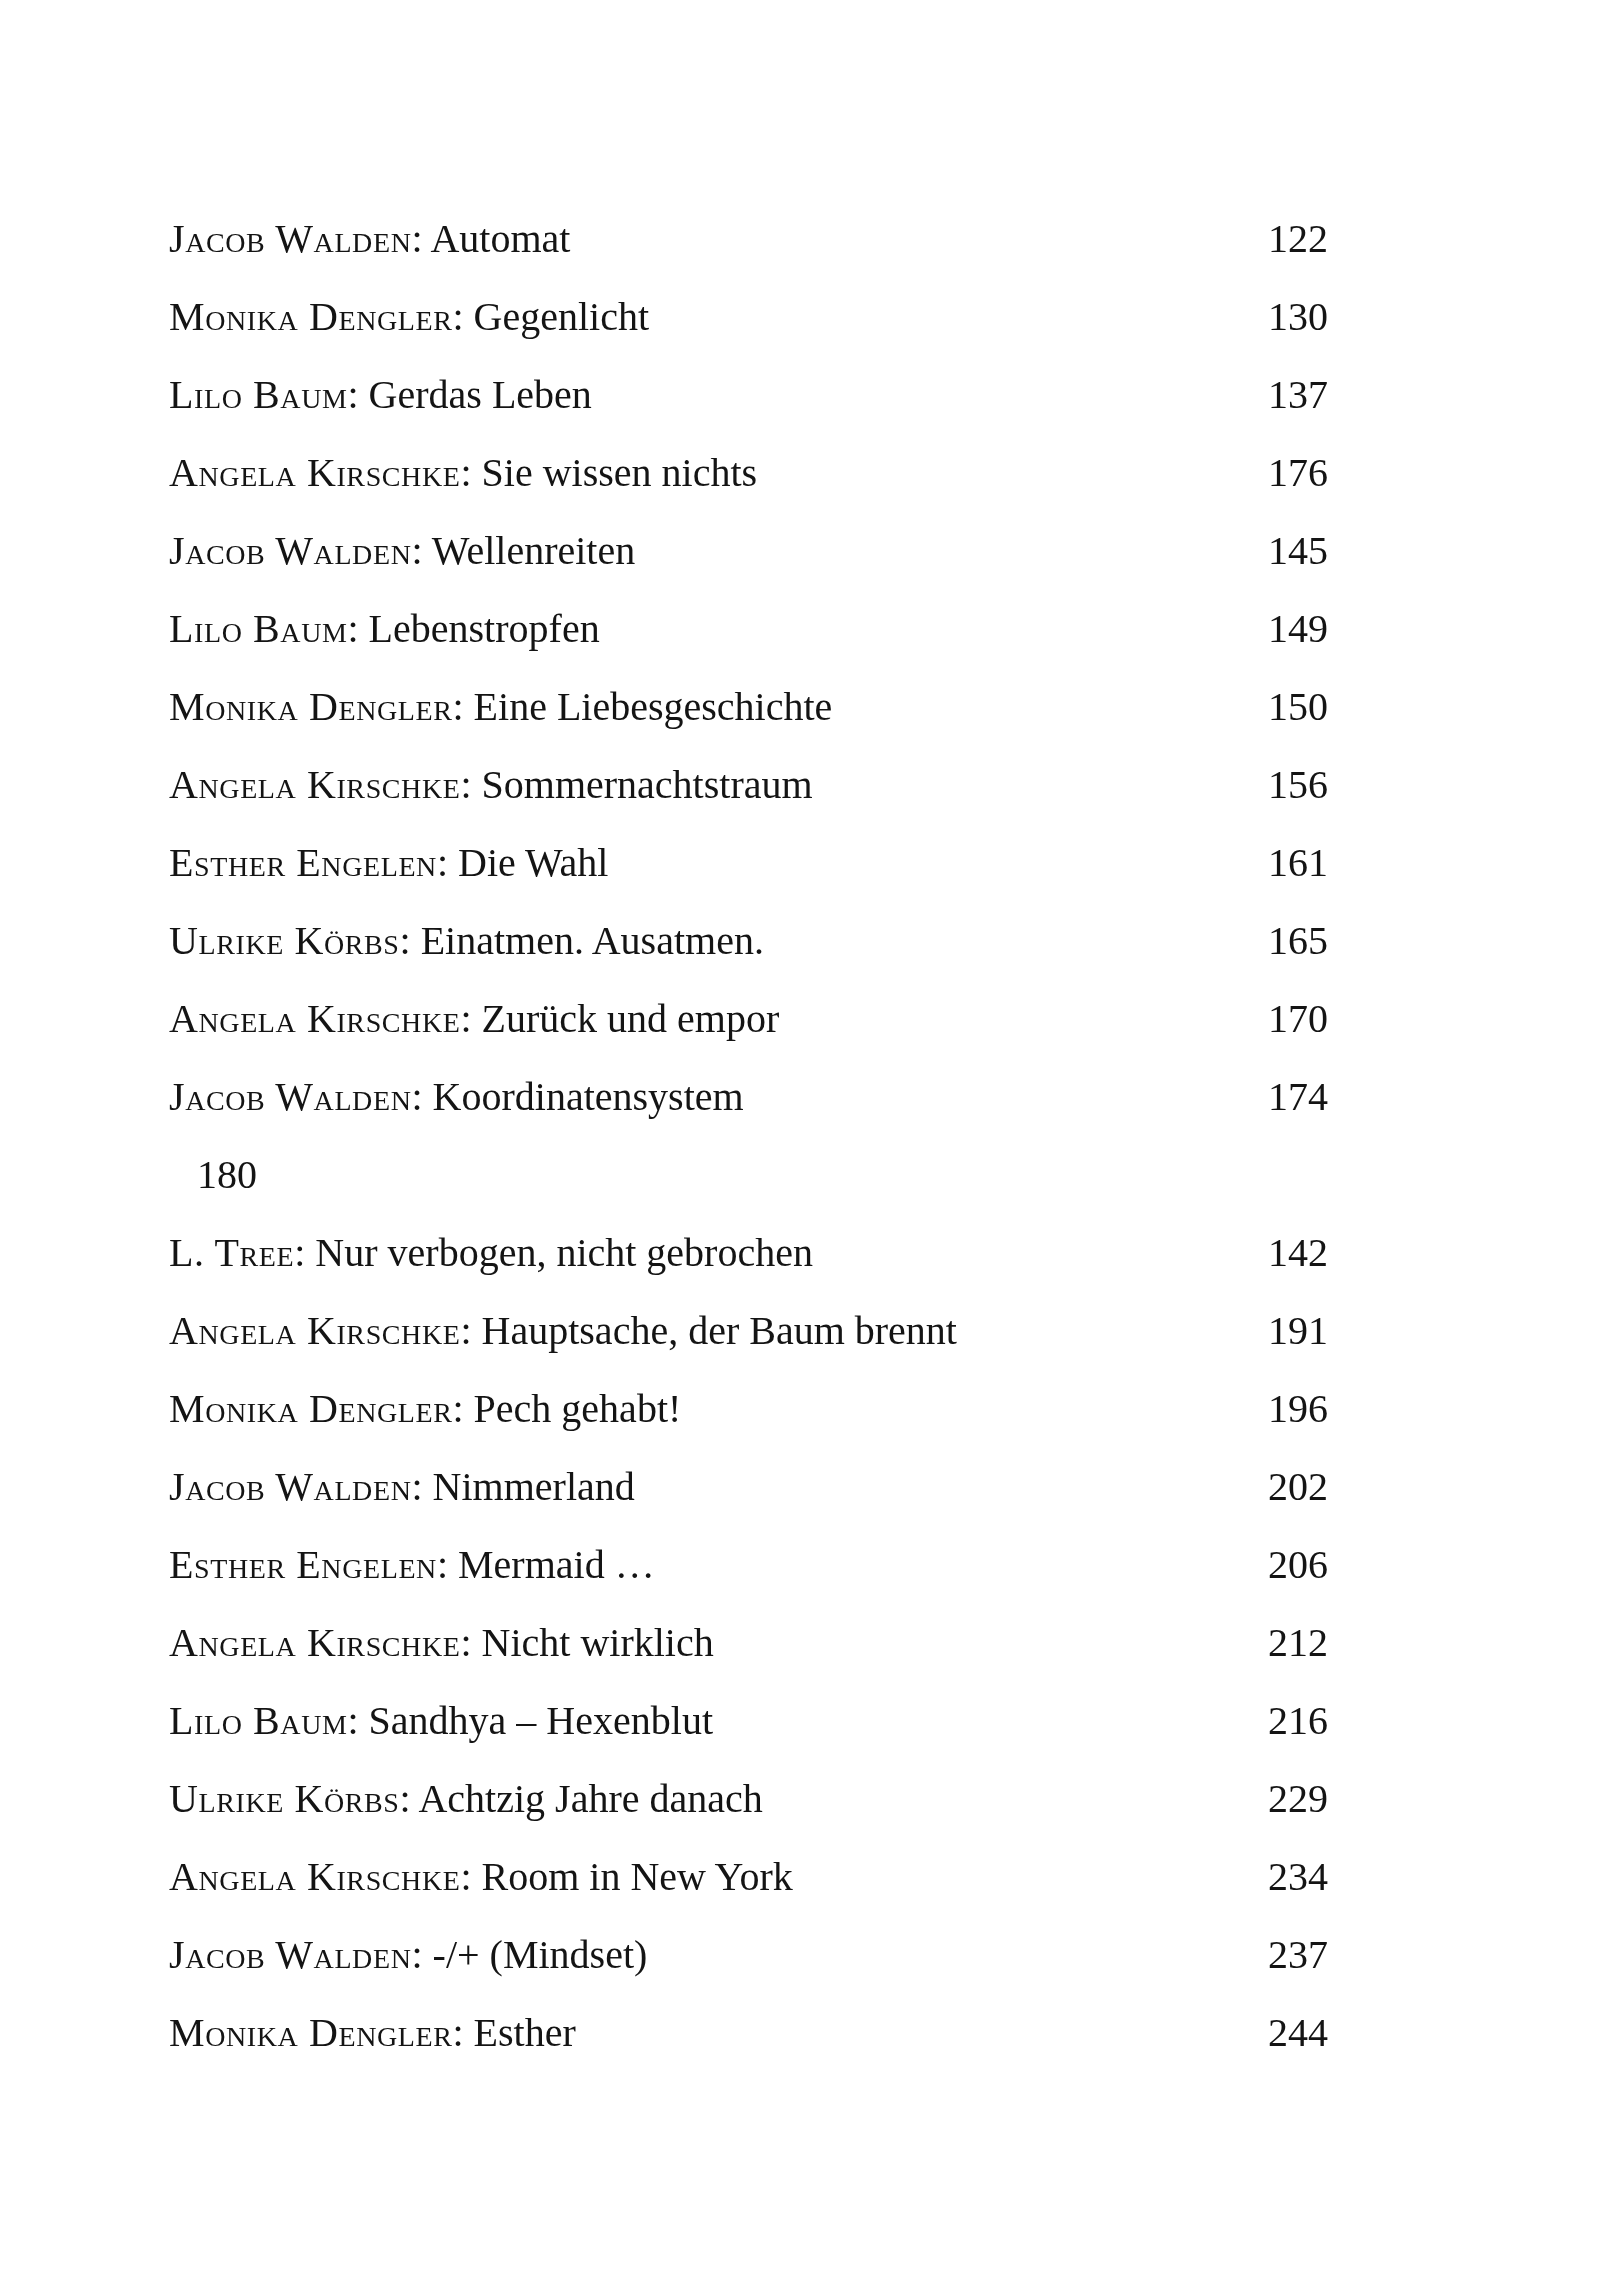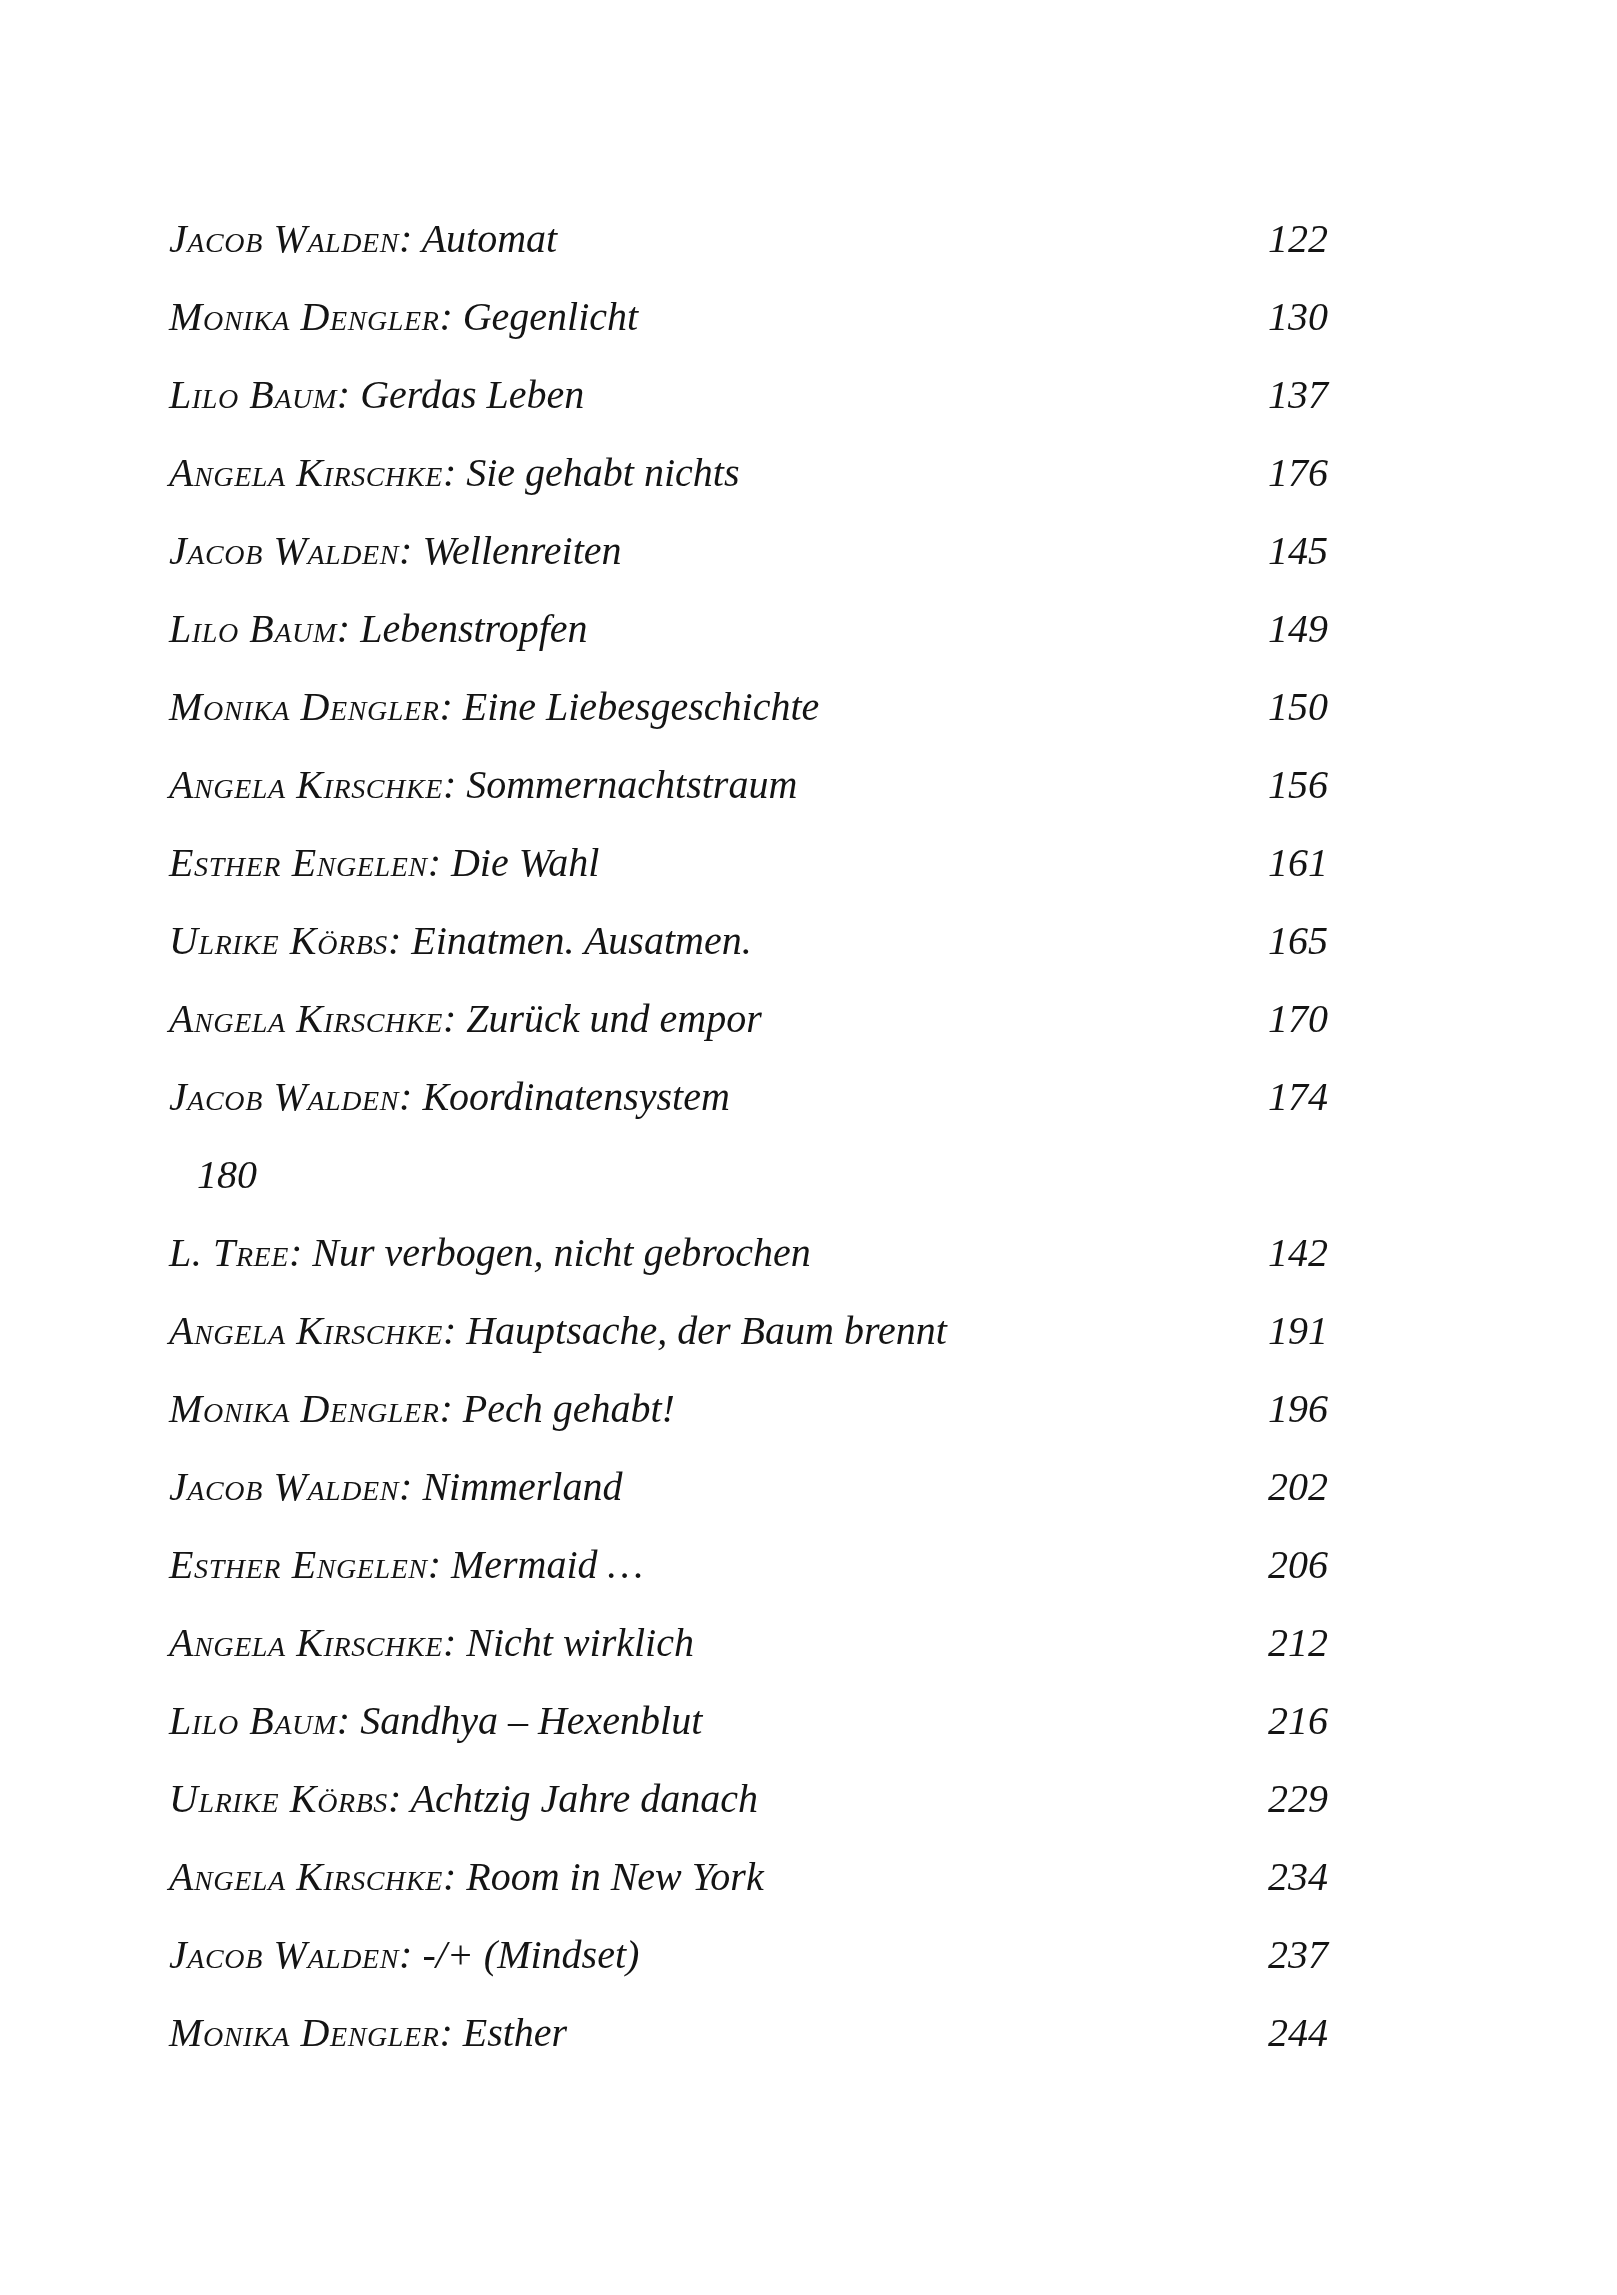--- a/index.html
+++ b/index.html
@@ -14,21 +14,20 @@
     font-family: "Liberation Serif", "DejaVu Serif", serif;
     color: #141414;
     -webkit-font-smoothing: antialiased;
   }
   .page {
     position: absolute;
     inset: 0;
     background: #ffffff;
     box-sizing: border-box;
     padding: 200px 290px 0 169px;
-    font-style: italic;
   }
   .toc {
     width: 100%;
   }
   .toc-row {
     display: flex;
     justify-content: space-between;
     align-items: baseline;
     height: 78px;
     font-size: 40px;
@@ -63,21 +62,21 @@
     <span class="entry-left"><span class="author">Monika Dengler</span><span class="title">: Gegenlicht</span></span>
     <span class="page-num">130</span>
   </div>
 
   <div class="toc-row">
     <span class="entry-left"><span class="author">Lilo Baum</span><span class="title">: Gerdas Leben</span></span>
     <span class="page-num">137</span>
   </div>
 
   <div class="toc-row">
-    <span class="entry-left"><span class="author">Angela Kirschke</span><span class="title">: Sie gehabt nichts</span></span>
+    <span class="entry-left"><span class="author">Angela Kirschke</span><span class="title">: Sie wissen nichts</span></span>
     <span class="page-num">176</span>
   </div>
 
   <div class="toc-row">
     <span class="entry-left"><span class="author">Jacob Walden</span><span class="title">: Wellenreiten</span></span>
     <span class="page-num">145</span>
   </div>
 
   <div class="toc-row">
     <span class="entry-left"><span class="author">Lilo Baum</span><span class="title">: Lebenstropfen</span></span>

